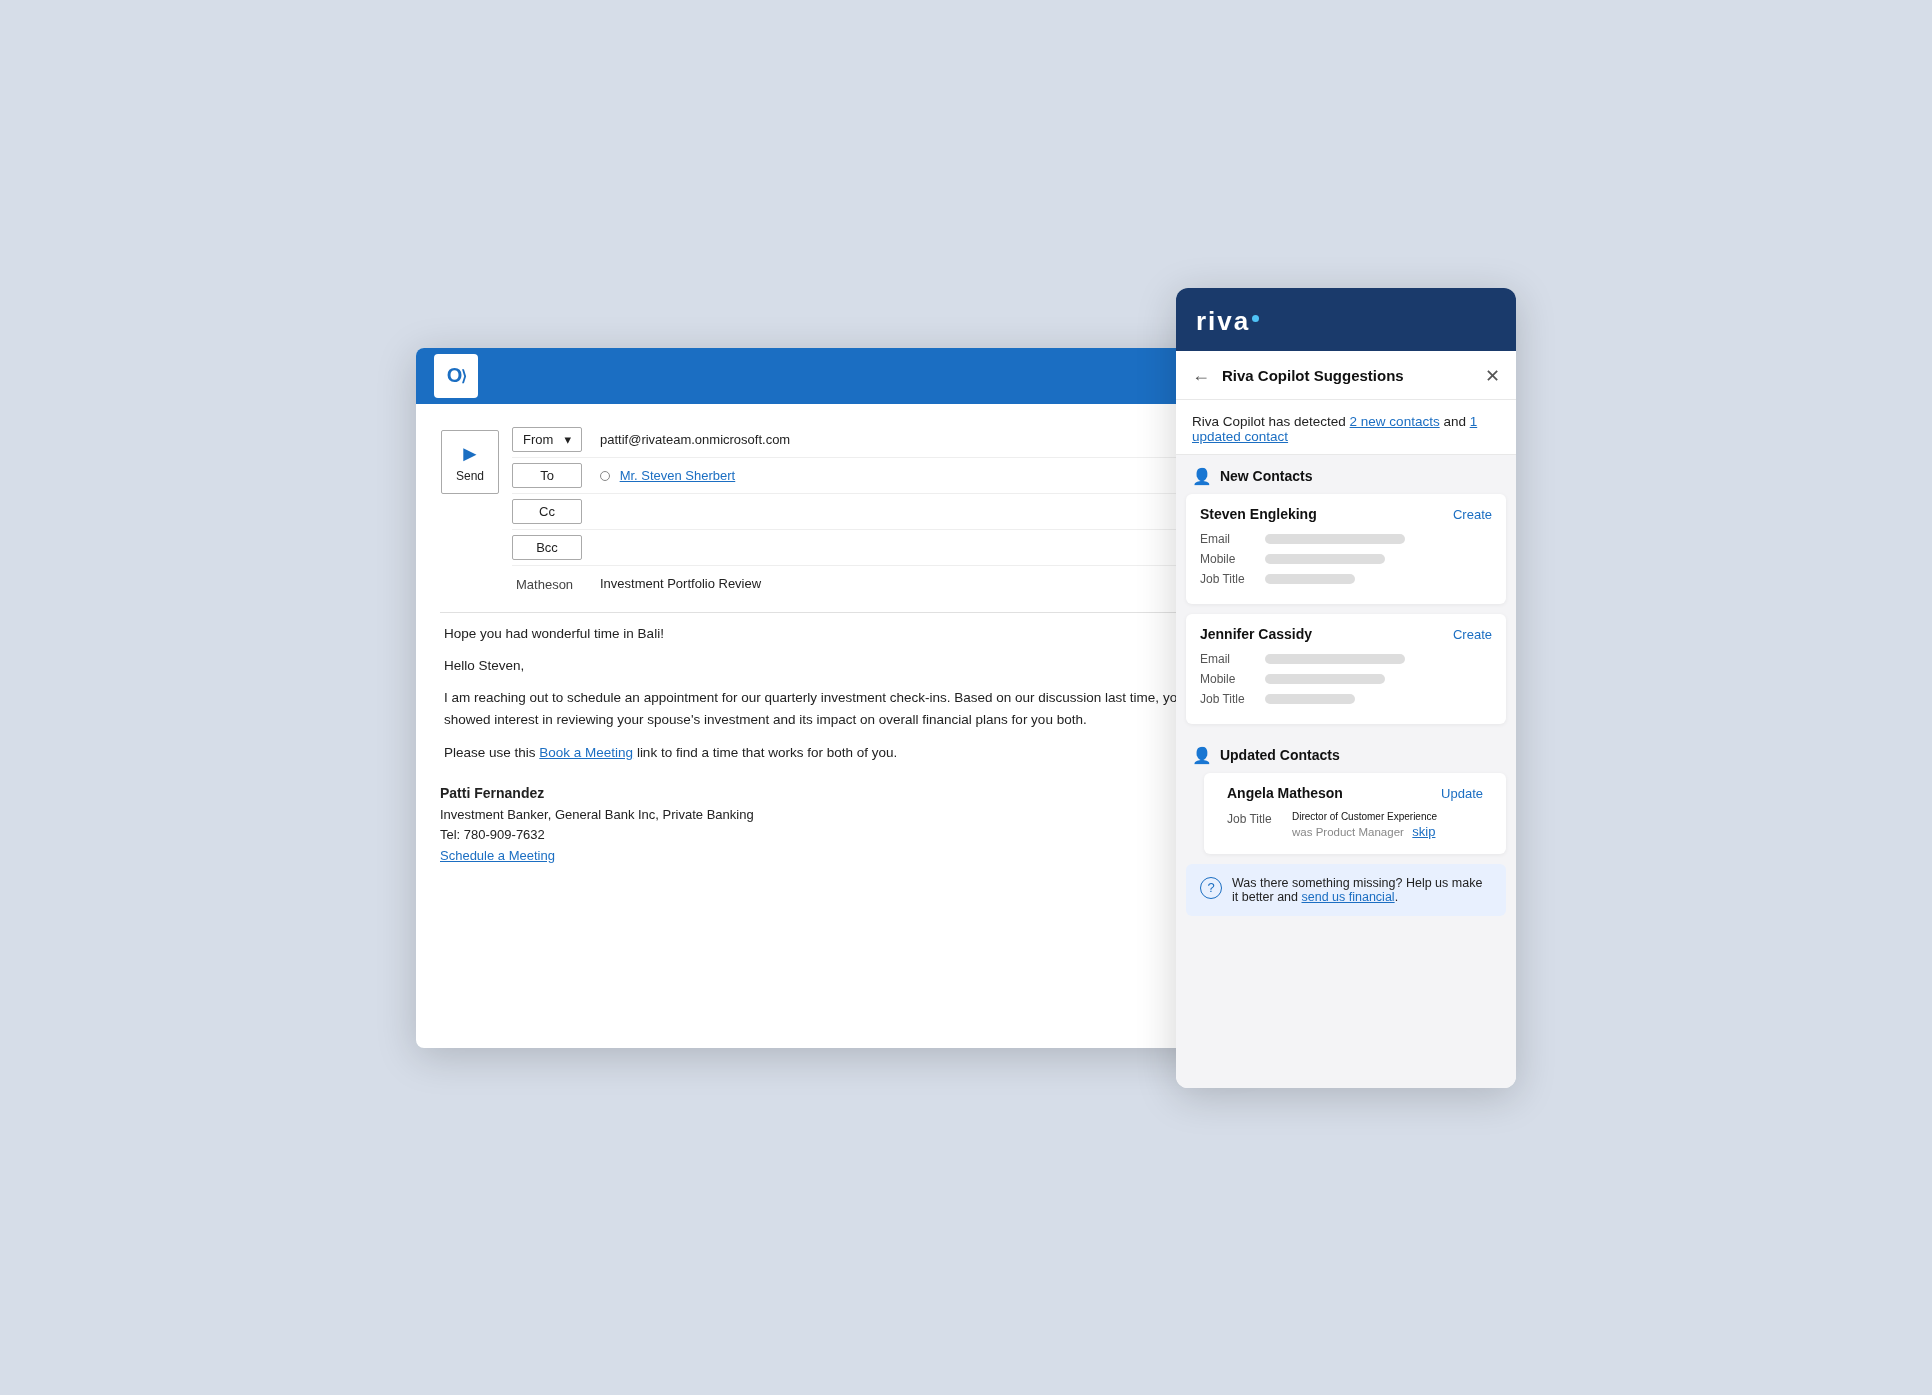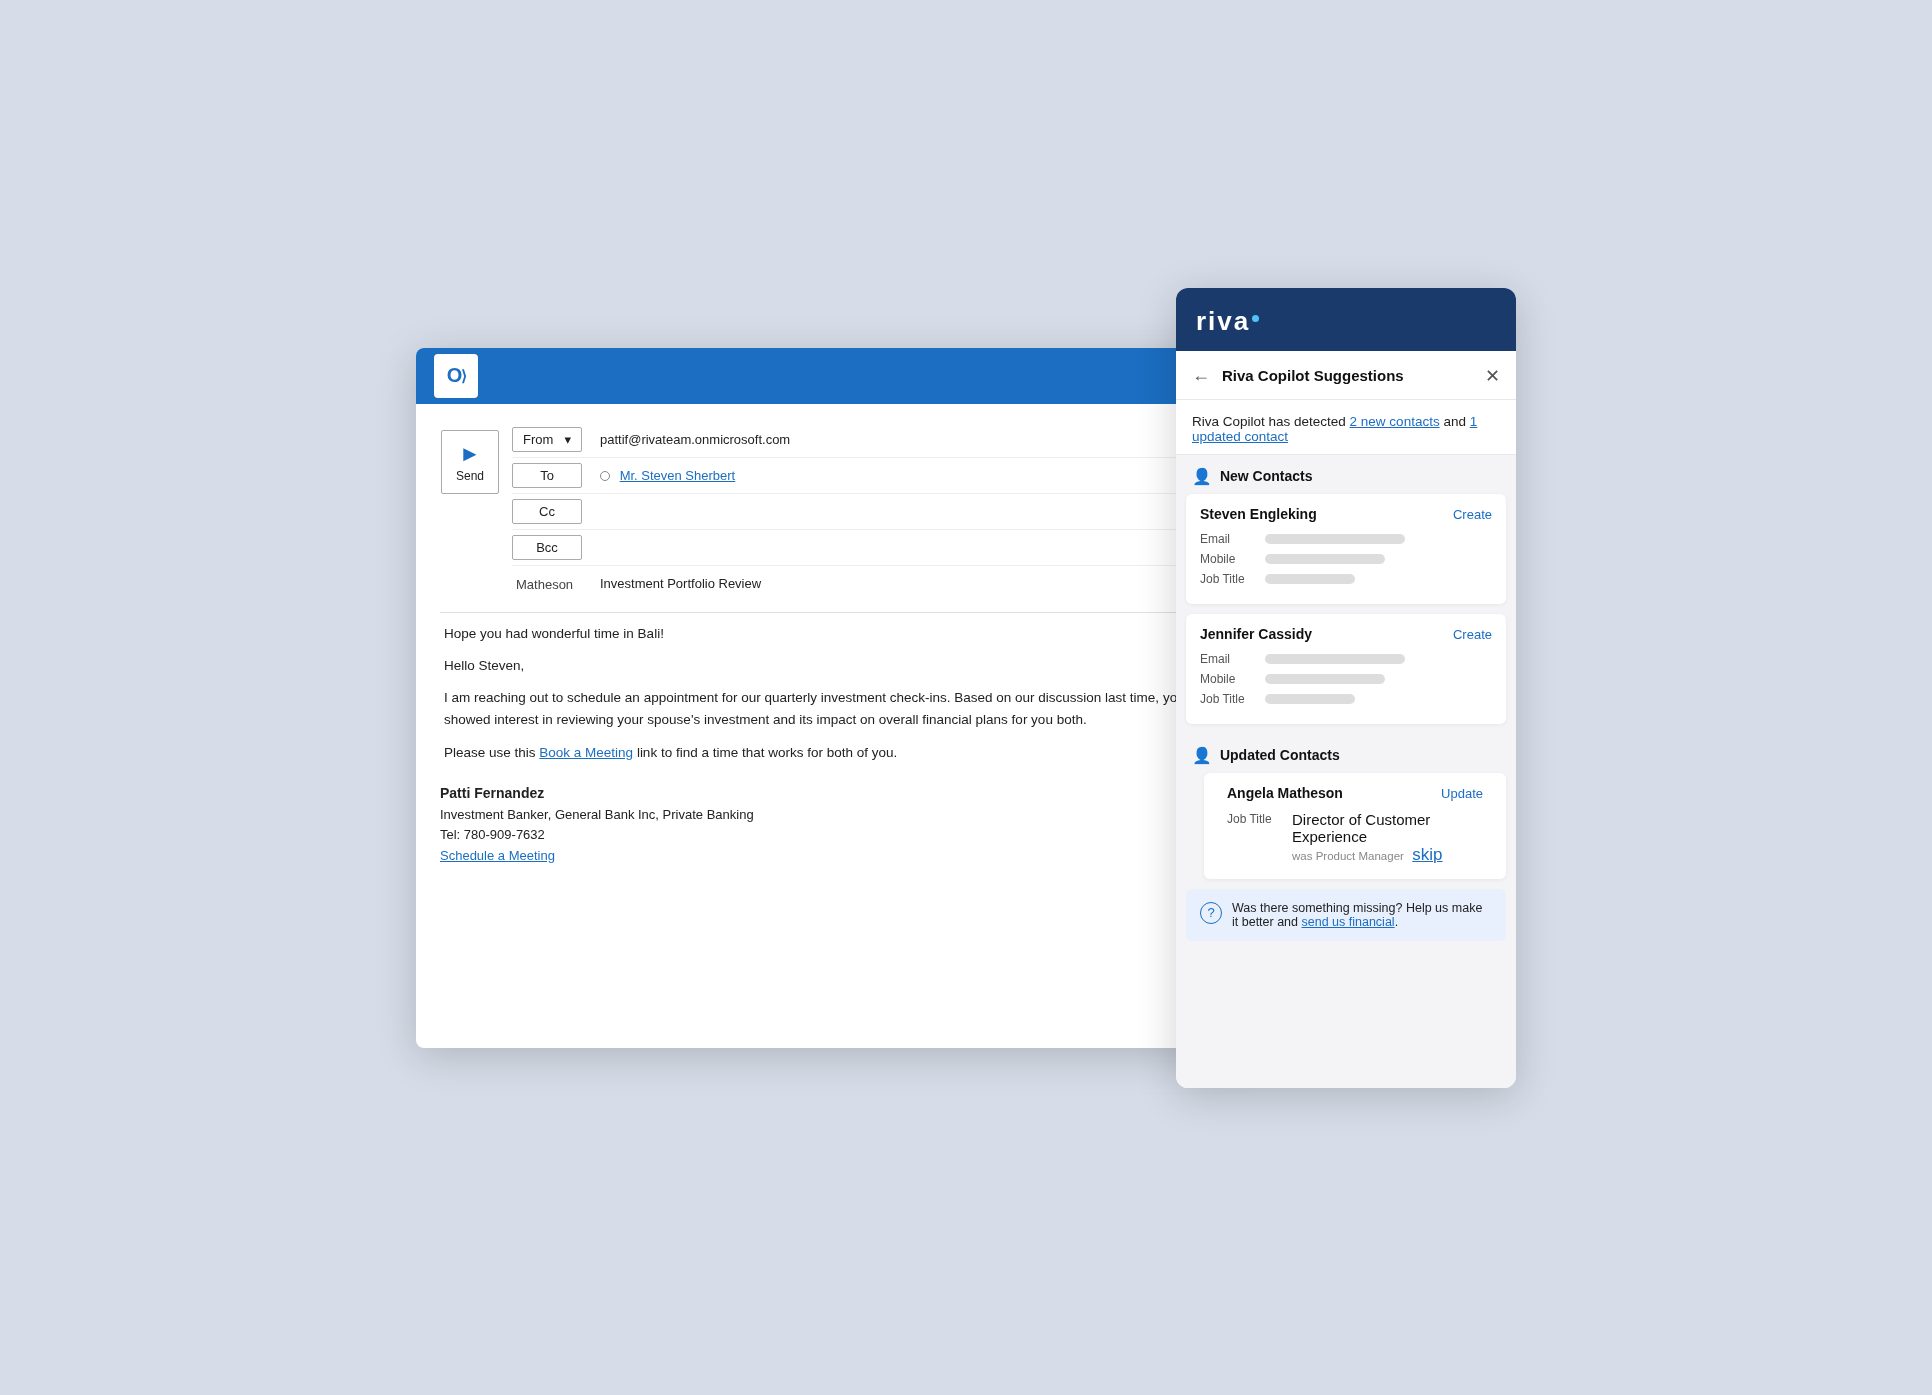--- a/index.html
+++ b/index.html
@@ -306,30 +306,30 @@
       gap: 10px;
       margin-bottom: 2px;
     }
     .updated-field-label {
       font-size: 12px;
       color: #555;
       min-width: 55px;
       margin-top: 1px;
     }
     .updated-field-value {
-      font-size: 15px;
+      font-size: 10px;
       color: #111;
     }
     .updated-field-subtext {
       font-size: 11.5px;
       color: #888;
     }
     .skip-link {
       color: #1b6ec2;
-      font-size: 17px;
+      font-size: 13px;
       text-decoration: underline;
       cursor: pointer;
       margin-left: 4px;
     }
     .feedback-card {
       background: #e8f0fe;
       border-radius: 6px;
       margin: 0 10px 10px 10px;
       padding: 12px 14px;
       display: flex;

